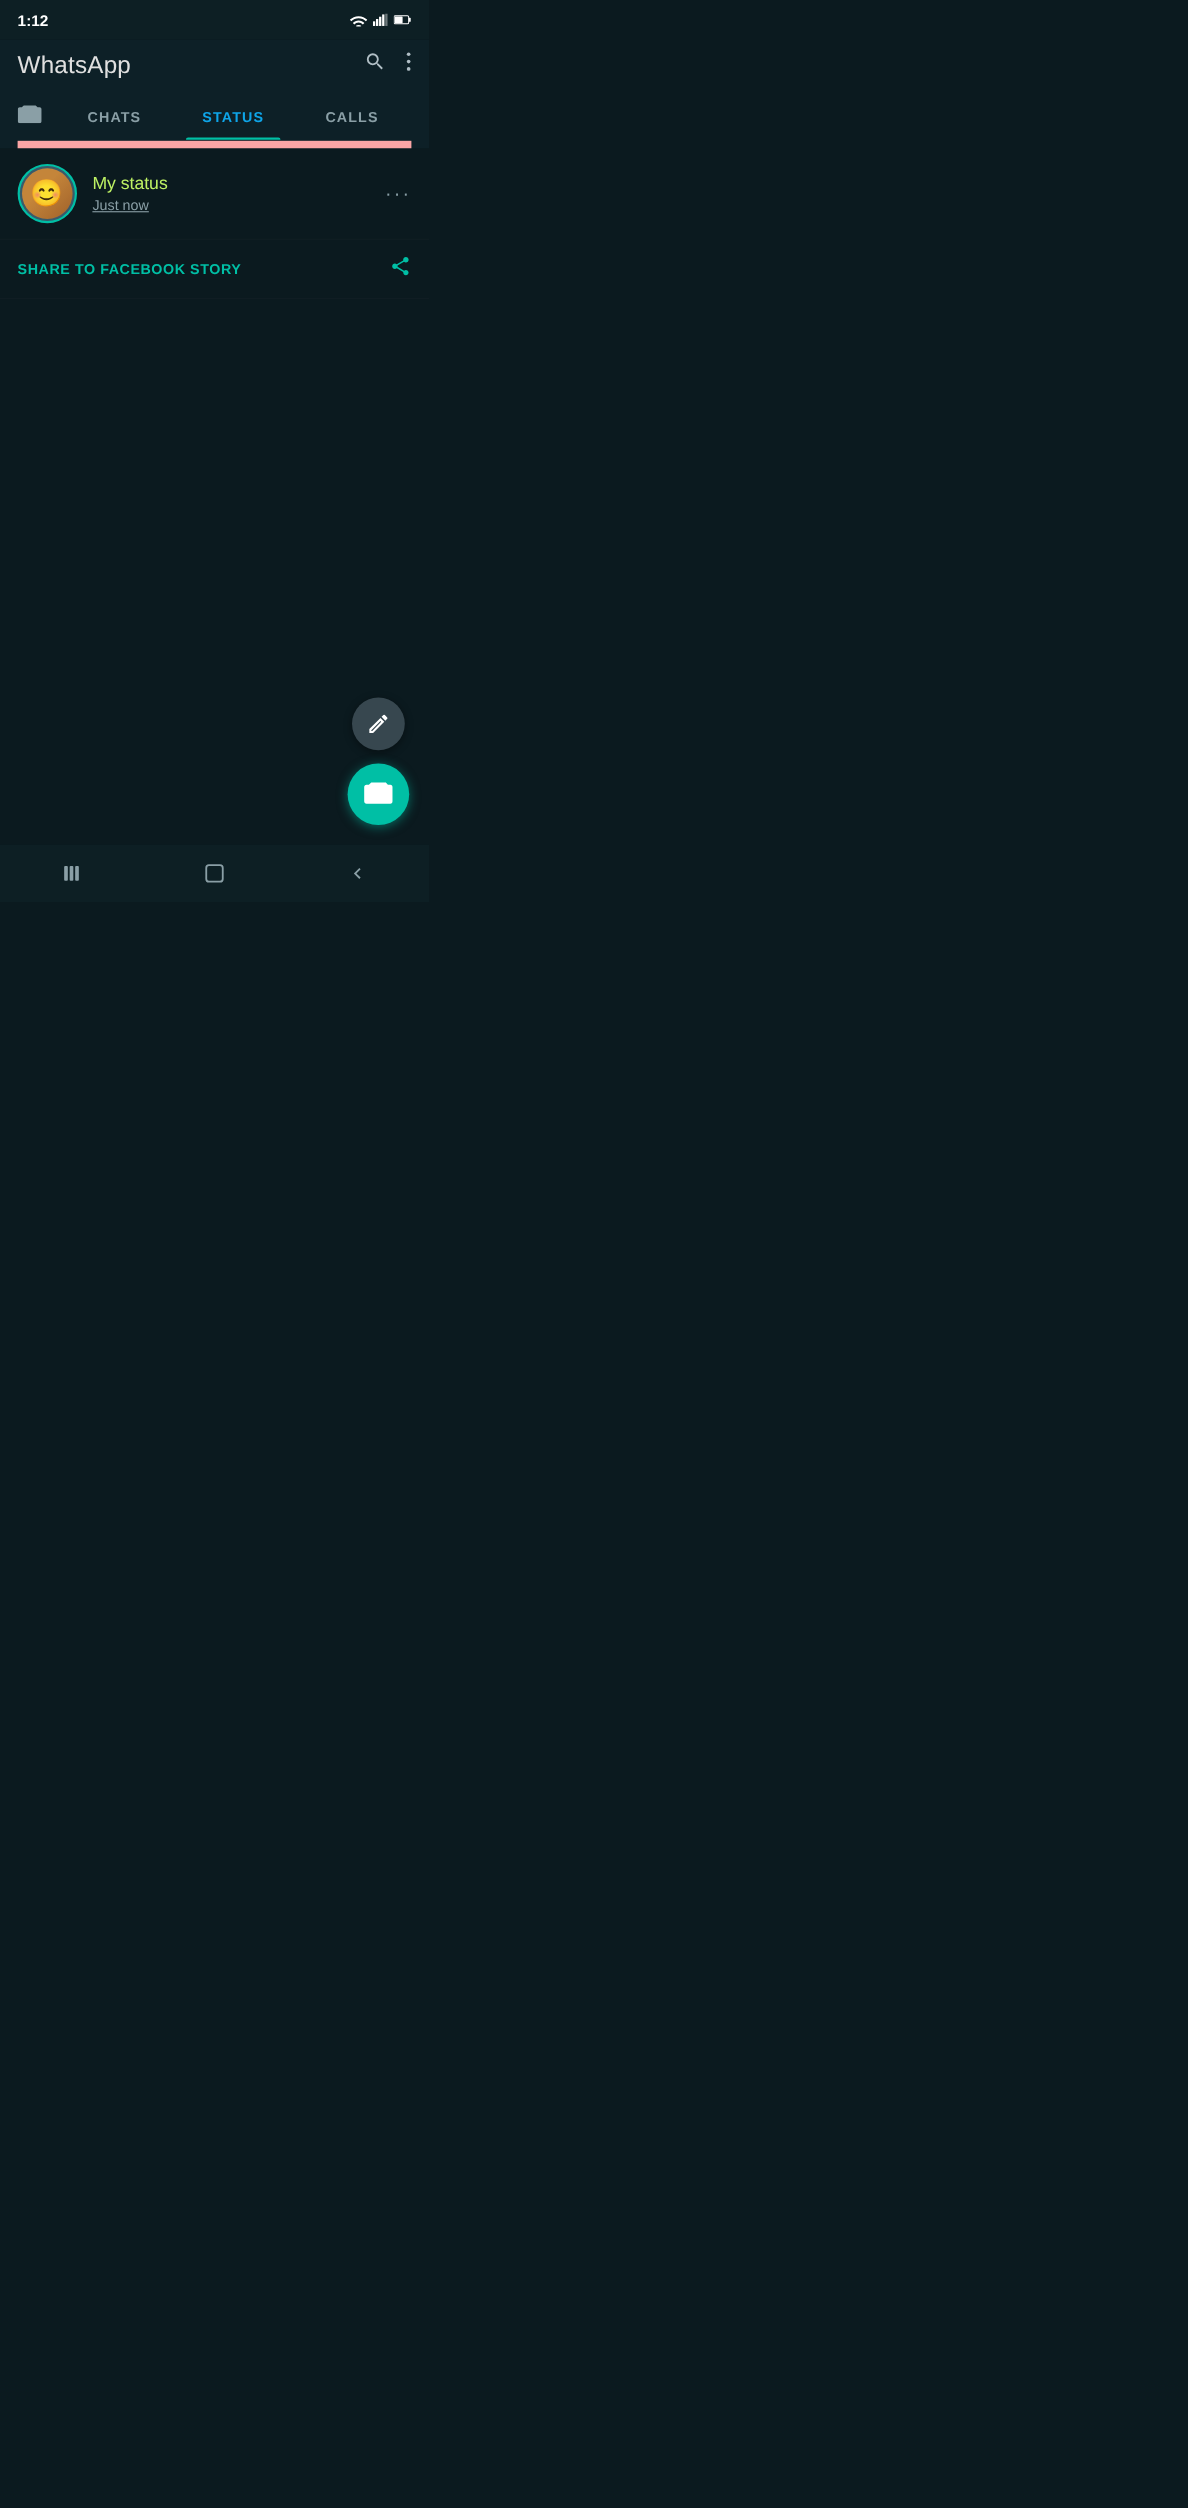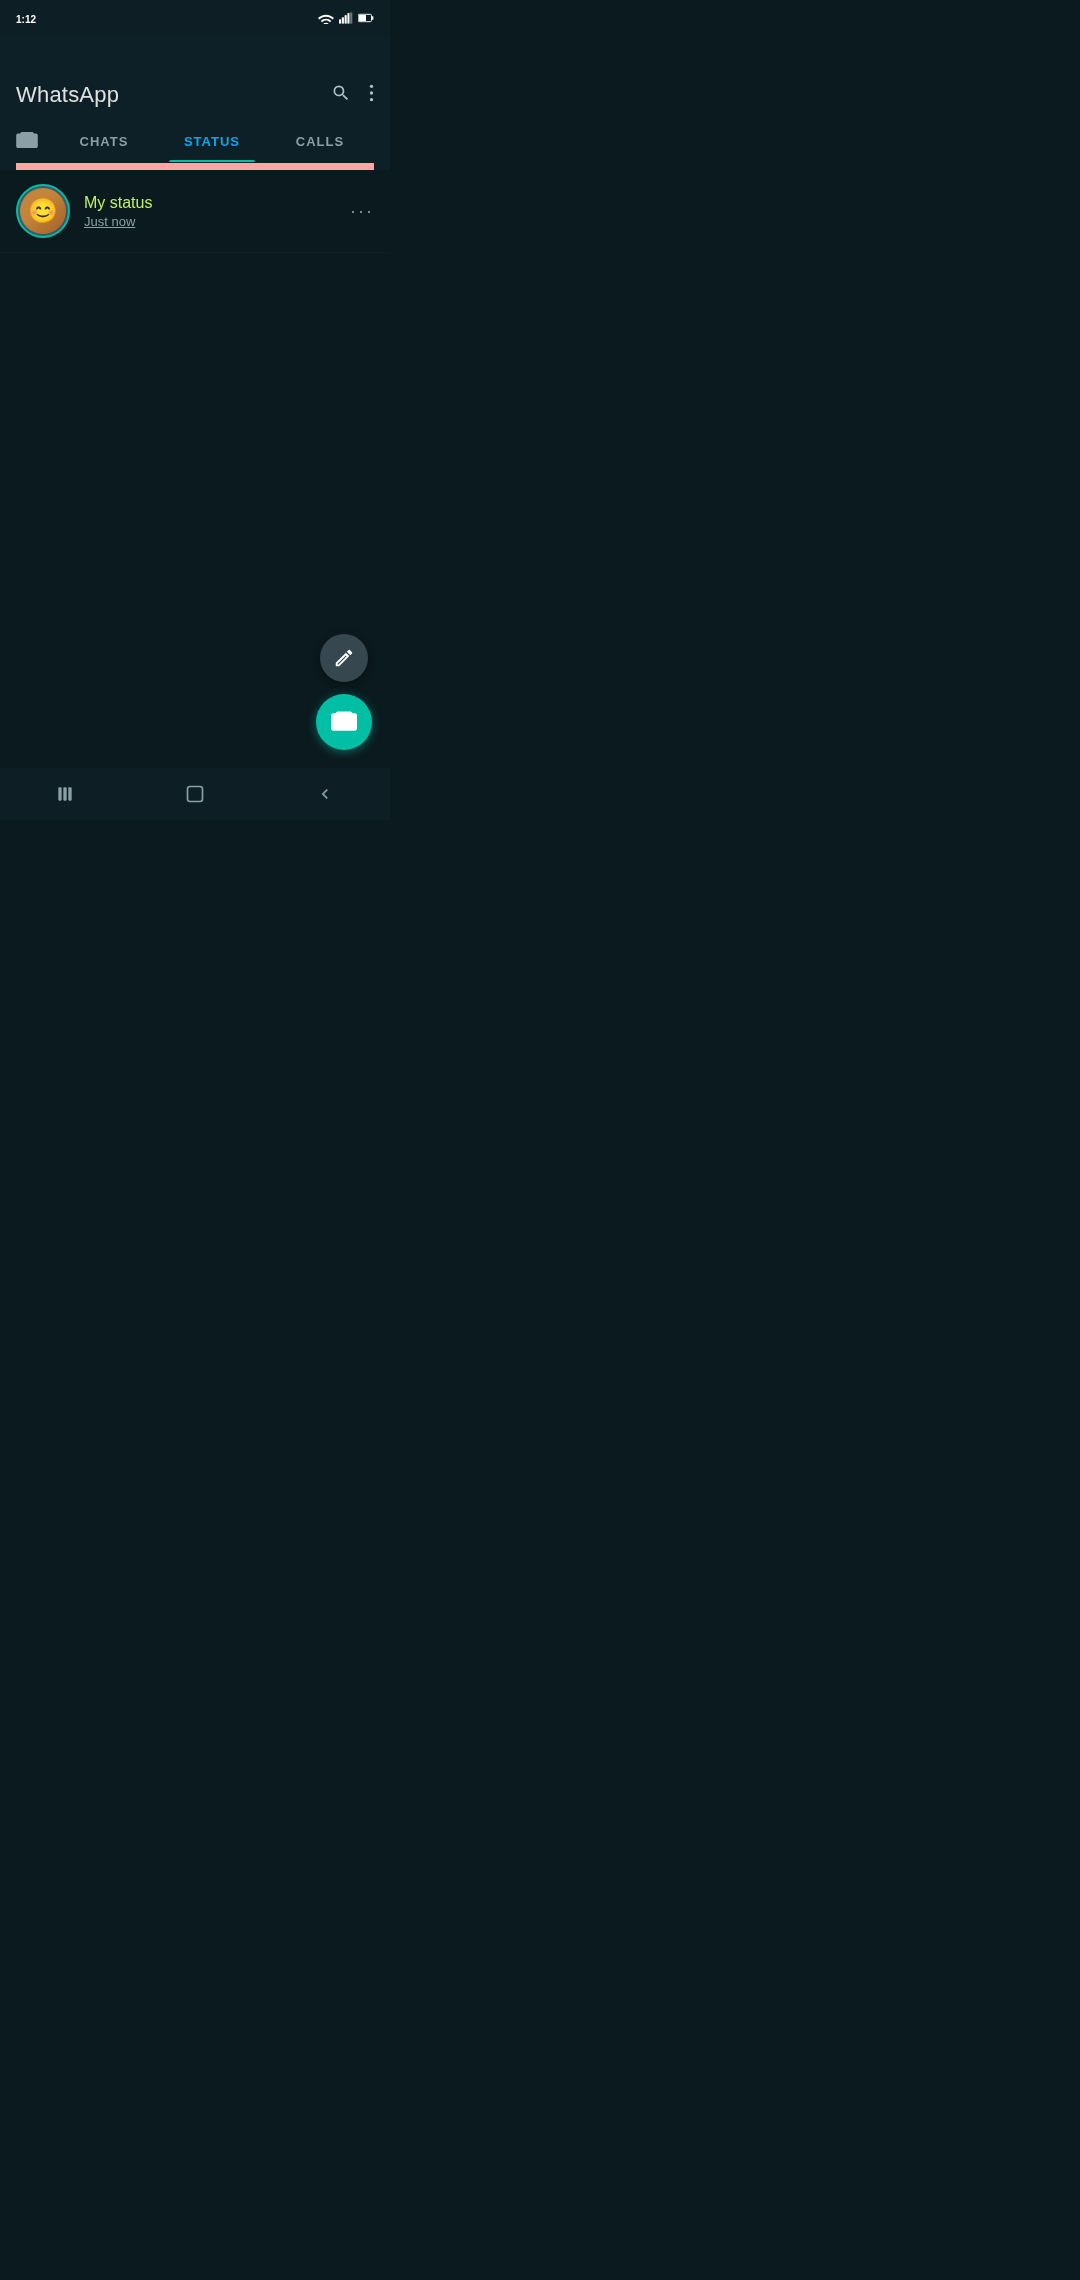--- a/index.html
+++ b/index.html
@@ -18,21 +18,21 @@
     
     .status-bar {
       display: flex;
       justify-content: space-between;
       align-items: center;
       padding: 8px 16px 6px;
       background: #0d1f24;
       height: 36px;
     }
     .status-time {
-      font-size: 10px;
+      font-size: 14px;
       font-weight: 600;
       color: #fff;
     }
     .status-icons {
       display: flex;
       align-items: center;
       gap: 5px;
     }
     .status-icons span {
       color: #fff;
@@ -42,21 +42,20 @@
     
     .app-header {
       background: #0d2027;
       padding: 10px 16px 0;
     }
     .header-top {
       display: flex;
       justify-content: space-between;
       align-items: center;
       padding-bottom: 12px;
-      margin-top: 36px;
     }
     .app-title {
       font-size: 22px;
       font-weight: 500;
       color: #e0e0e0;
       letter-spacing: 0.2px;
     }
     .header-actions {
       display: flex;
       gap: 18px;
@@ -332,20 +331,28 @@
         <div class="avatar-face">😊</div>
       </div>
     </div>
     <div class="status-info">
       <div class="status-name">My status</div>
       <div class="status-time-label">Just now</div>
     </div>
     <div class="status-more">···</div>
   </div>
 
+  <div class="share-row">
+    <span class="share-text">SHARE TO FACEBOOK STORY</span>
+    <span class="share-icon">
+      <svg width="20" height="20" viewBox="0 0 24 24" fill="#00bfa5">
+        <path d="M18 16.08c-.76 0-1.44.3-1.96.77L8.91 12.7c.05-.23.09-.46.09-.7s-.04-.47-.09-.7l7.05-4.11c.54.5 1.25.81 2.04.81 1.66 0 3-1.34 3-3s-1.34-3-3-3-3 1.34-3 3c0 .24.04.47.09.7L8.04 9.81C7.5 9.31 6.79 9 6 9c-1.66 0-3 1.34-3 3s1.34 3 3 3c.79 0 1.5-.31 2.04-.81l7.12 4.16c-.05.21-.08.43-.08.65 0 1.61 1.31 2.92 2.92 2.92 1.61 0 2.92-1.31 2.92-2.92s-1.31-2.92-2.92-2.92z"></path>
+      </svg>
+    </span>
+  </div>
 
 </div>
 
 <div class="fab-area">
   <div class="fab-pencil">
     <svg viewBox="0 0 24 24" fill="white">
       <path d="M3 17.25V21h3.75L17.81 9.94l-3.75-3.75L3 17.25zm2.92 1.83H5v-.71l9.06-9.06.71.71-8.85 9.06zM20.71 7.04a1 1 0 0 0 0-1.41l-2.34-2.34a1 1 0 0 0-1.41 0l-1.83 1.83 3.75 3.75 1.83-1.83z"></path>
     </svg>
   </div>
   <div class="fab-camera">

